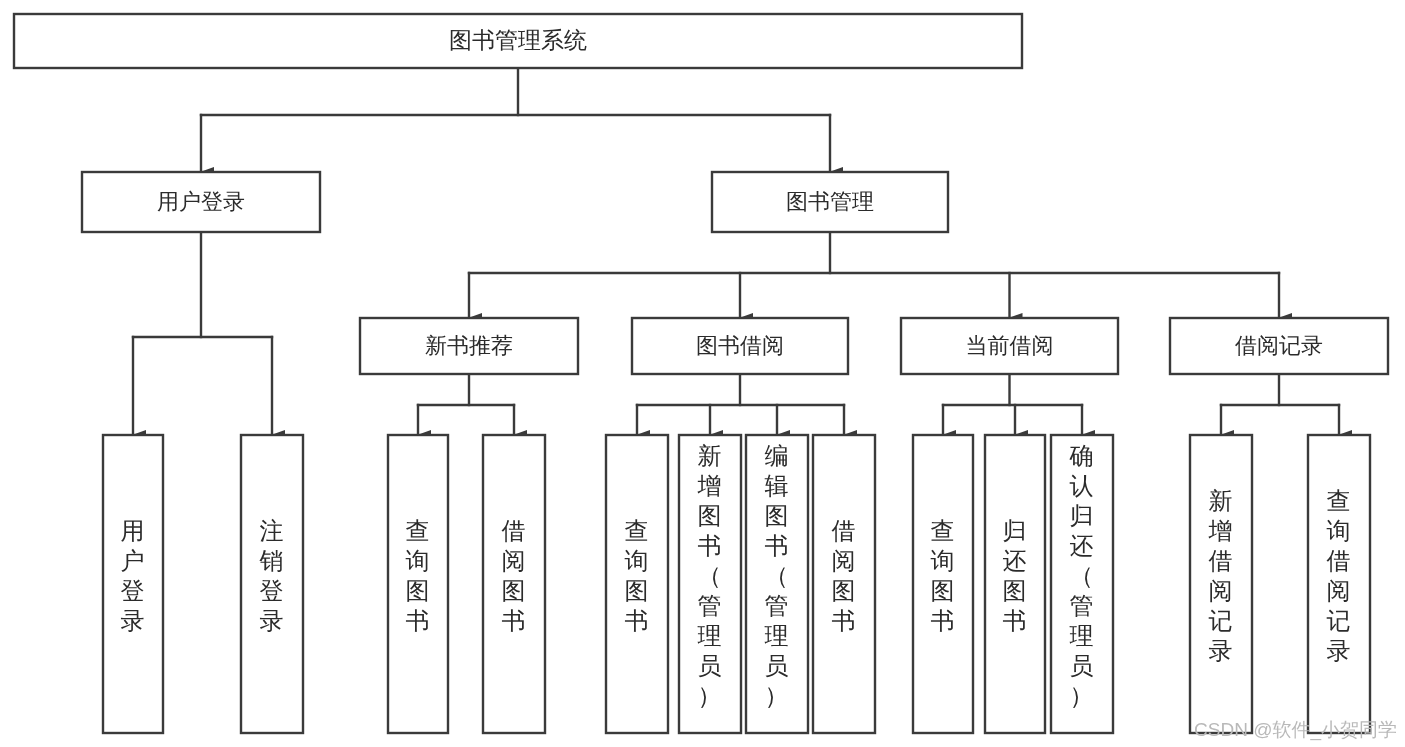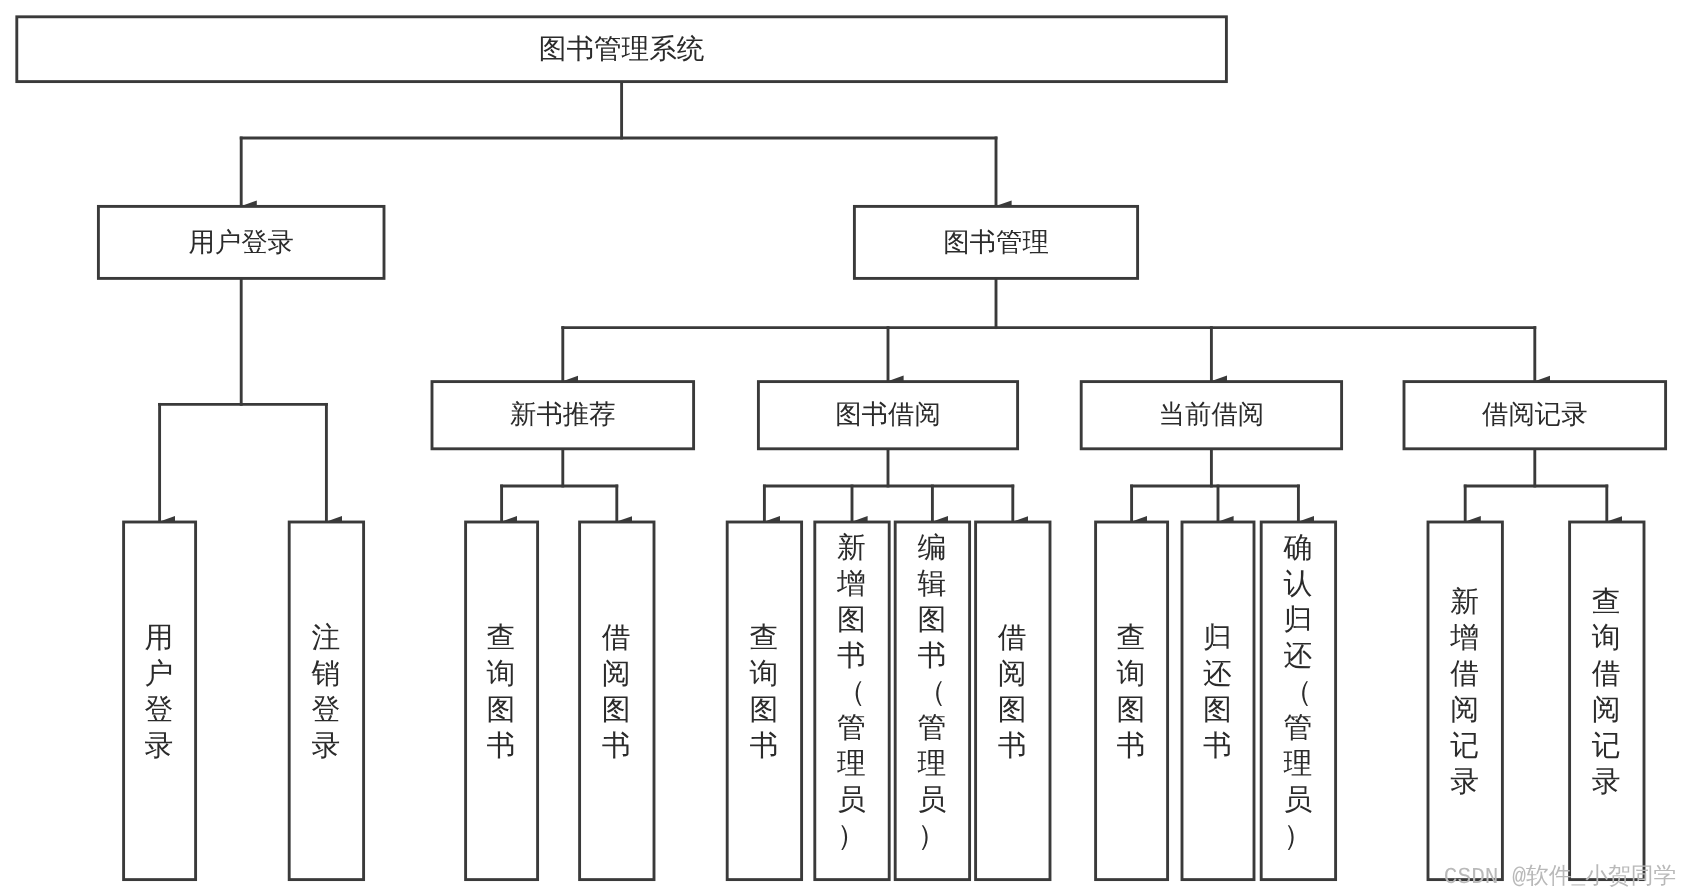--- a/index.html
+++ b/index.html
@@ -62,21 +62,21 @@
   .leaf-label {
     fill: #2b2b2b;
     font-family: "Liberation Sans", "DejaVu Sans", sans-serif;
     font-size: 24px;
     letter-spacing: 1px;
   }
   .watermark {
     position: absolute;
     right: 8px;
     bottom: 4px;
-    font-family: Liberation Mono, monospace;
+    font-family: Liberation Sans, sans-serif;
     font-size: 19px;
     color: #b9b9b9;
     white-space: nowrap;
     user-select: none;
   }
 </style>
 </head>
 <body>
 
 <div id="diagram-root">

